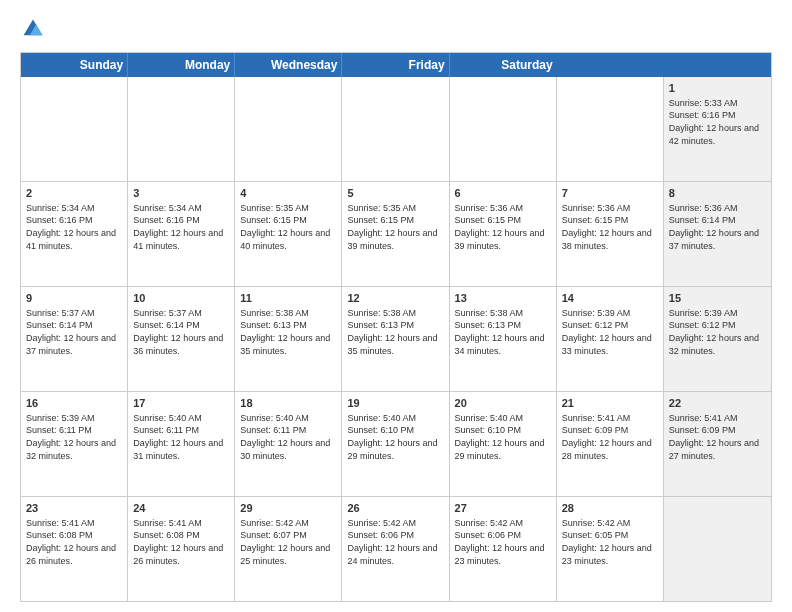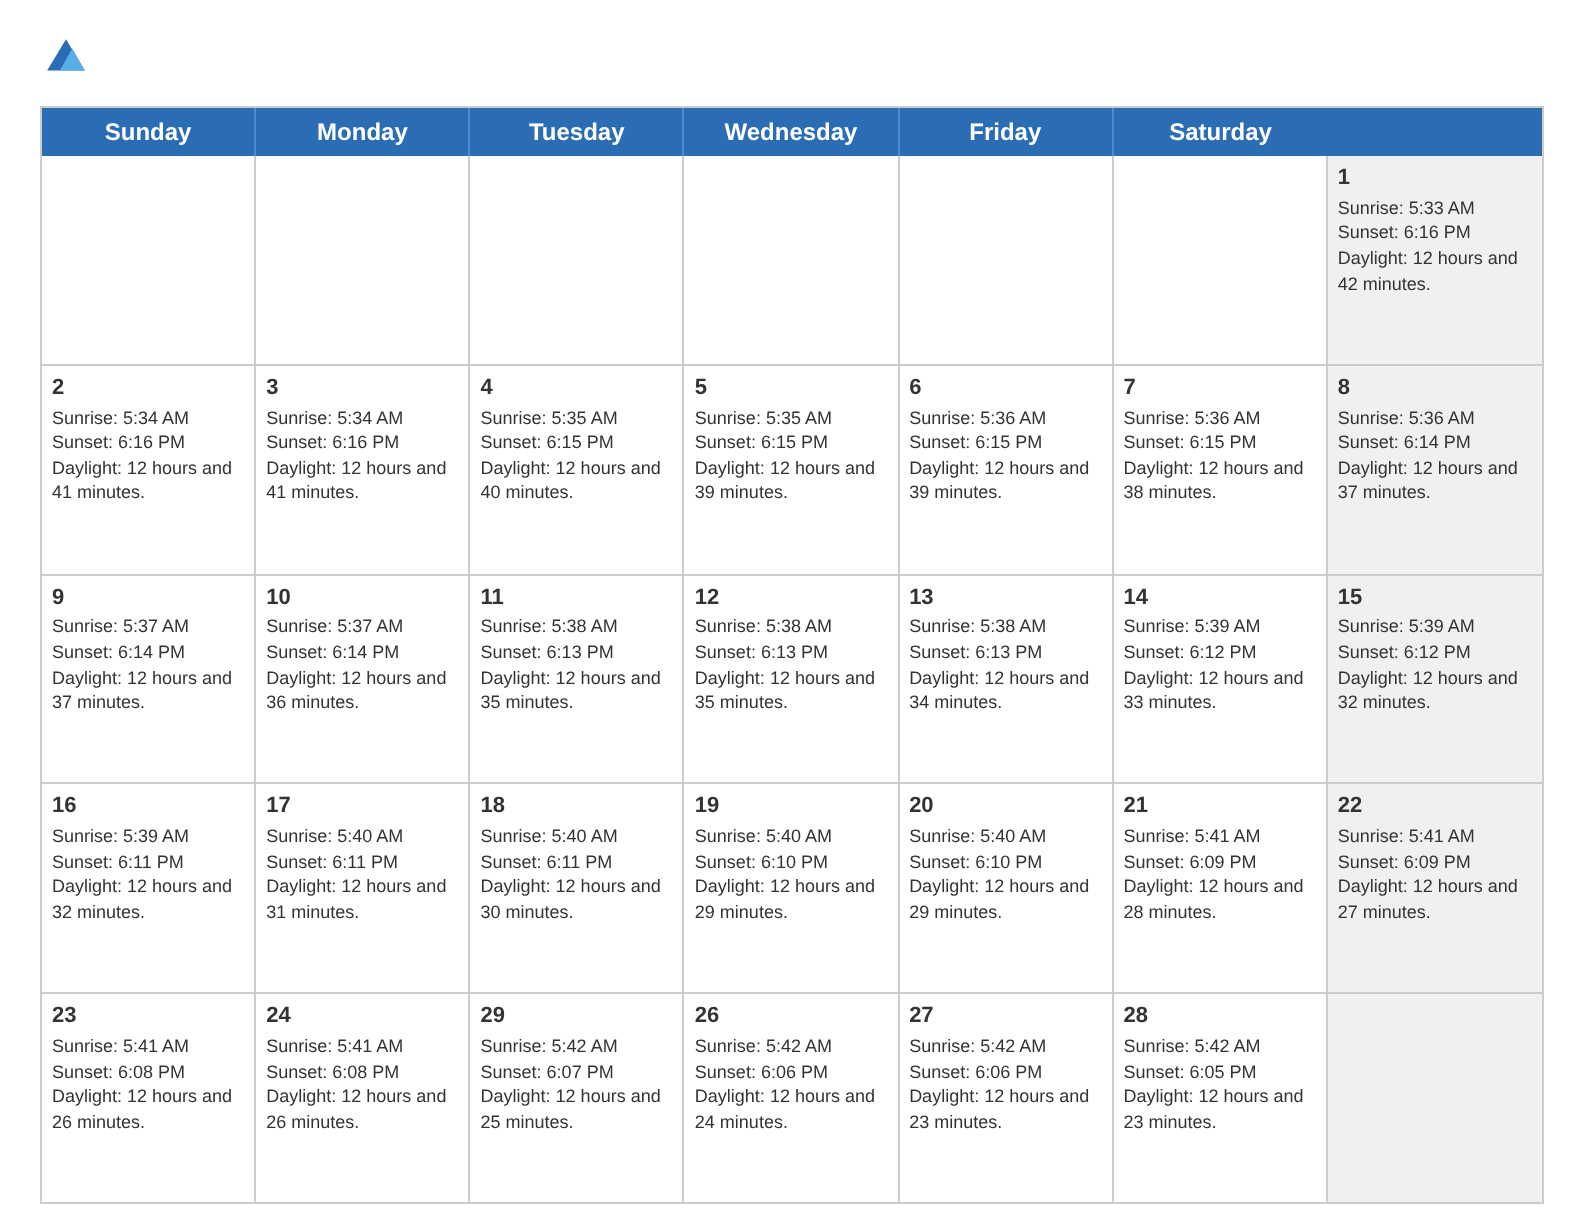--- a/index.html
+++ b/index.html
@@ -64,21 +64,21 @@
       display: grid;
       grid-template-columns: repeat(7, 1fr);
       background: #2a6db5;
     }
     .cal-header-cell {
       color: #fff;
       font-size: 12px;
       font-weight: bold;
       padding: 5px 4px;
       border-right: 1px solid #4a8dd5;
-      text-align: center;
+      text-align: right;
     }
     .cal-header-cell:last-child { border-right: none; }
     .cal-body {
       display: flex;
       flex-direction: column;
       flex: 1;
     }
     .cal-row {
       display: grid;
       grid-template-columns: repeat(7, 1fr);
@@ -129,21 +129,20 @@
     <div class="title-block">
       <div class="month-title"></div>
       <div class="subtitle"></div>
     </div>
   </div>
 
   <div class="calendar">
     <div class="cal-header">
     <div class="cal-header-cell">Sunday</div>
         <div class="cal-header-cell">Monday</div>
-        <div class="cal-header-cell">Tuesday</div>
         <div class="cal-header-cell">Wednesday</div>
         <div class="cal-header-cell">Friday</div>
         <div class="cal-header-cell">Saturday</div>
       </div>
     <div class="cal-body">
     <div class="cal-row">
           <div class="cal-cell empty"></div>
           <div class="cal-cell empty"></div>
           <div class="cal-cell empty"></div>
           <div class="cal-cell empty"></div>

